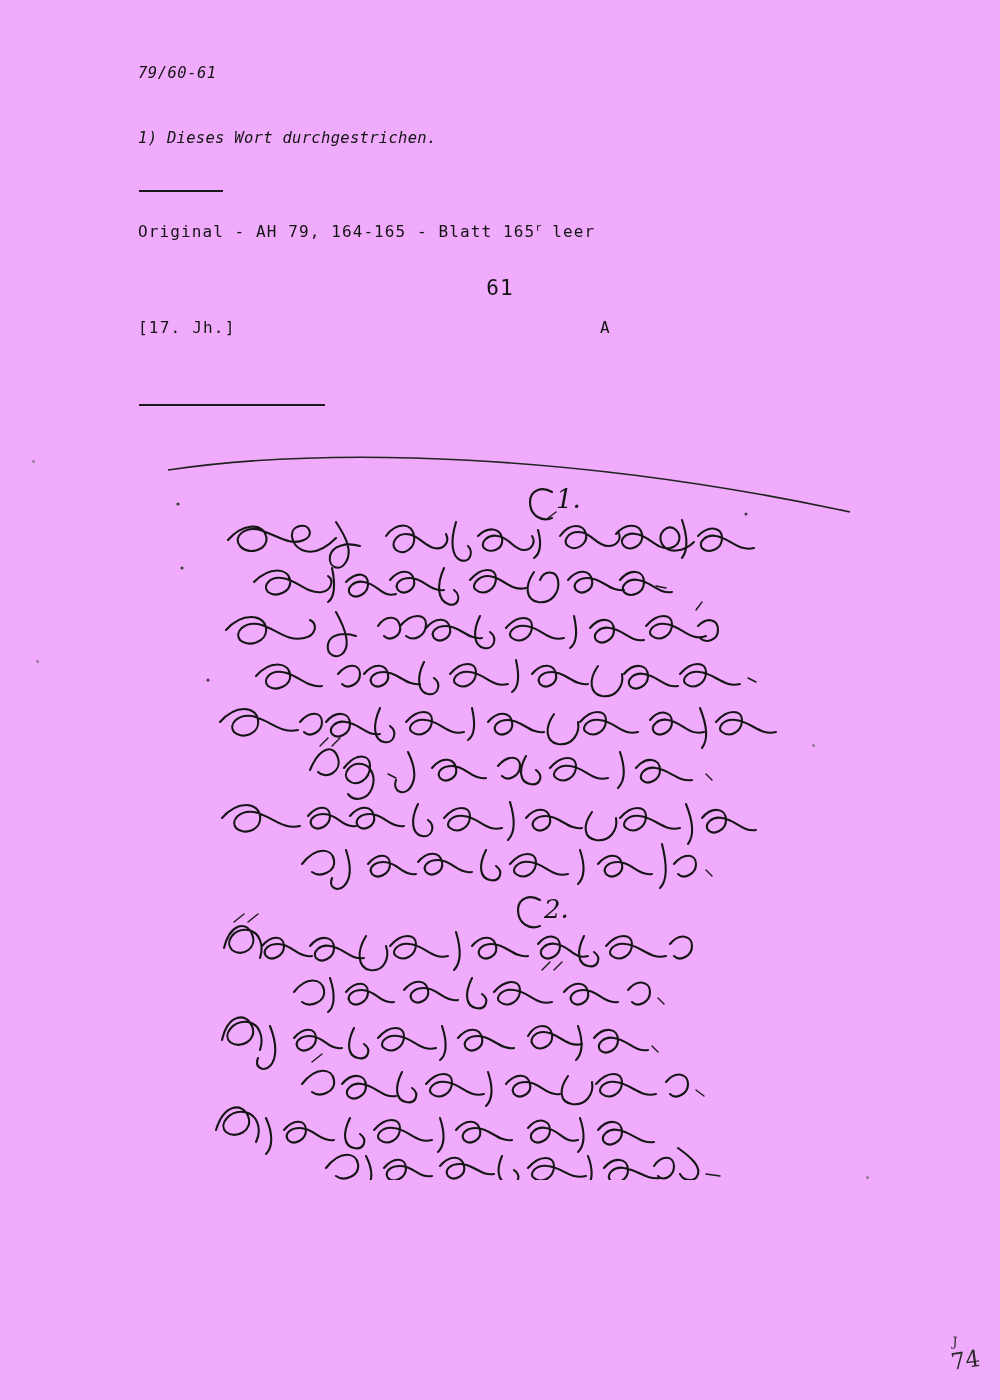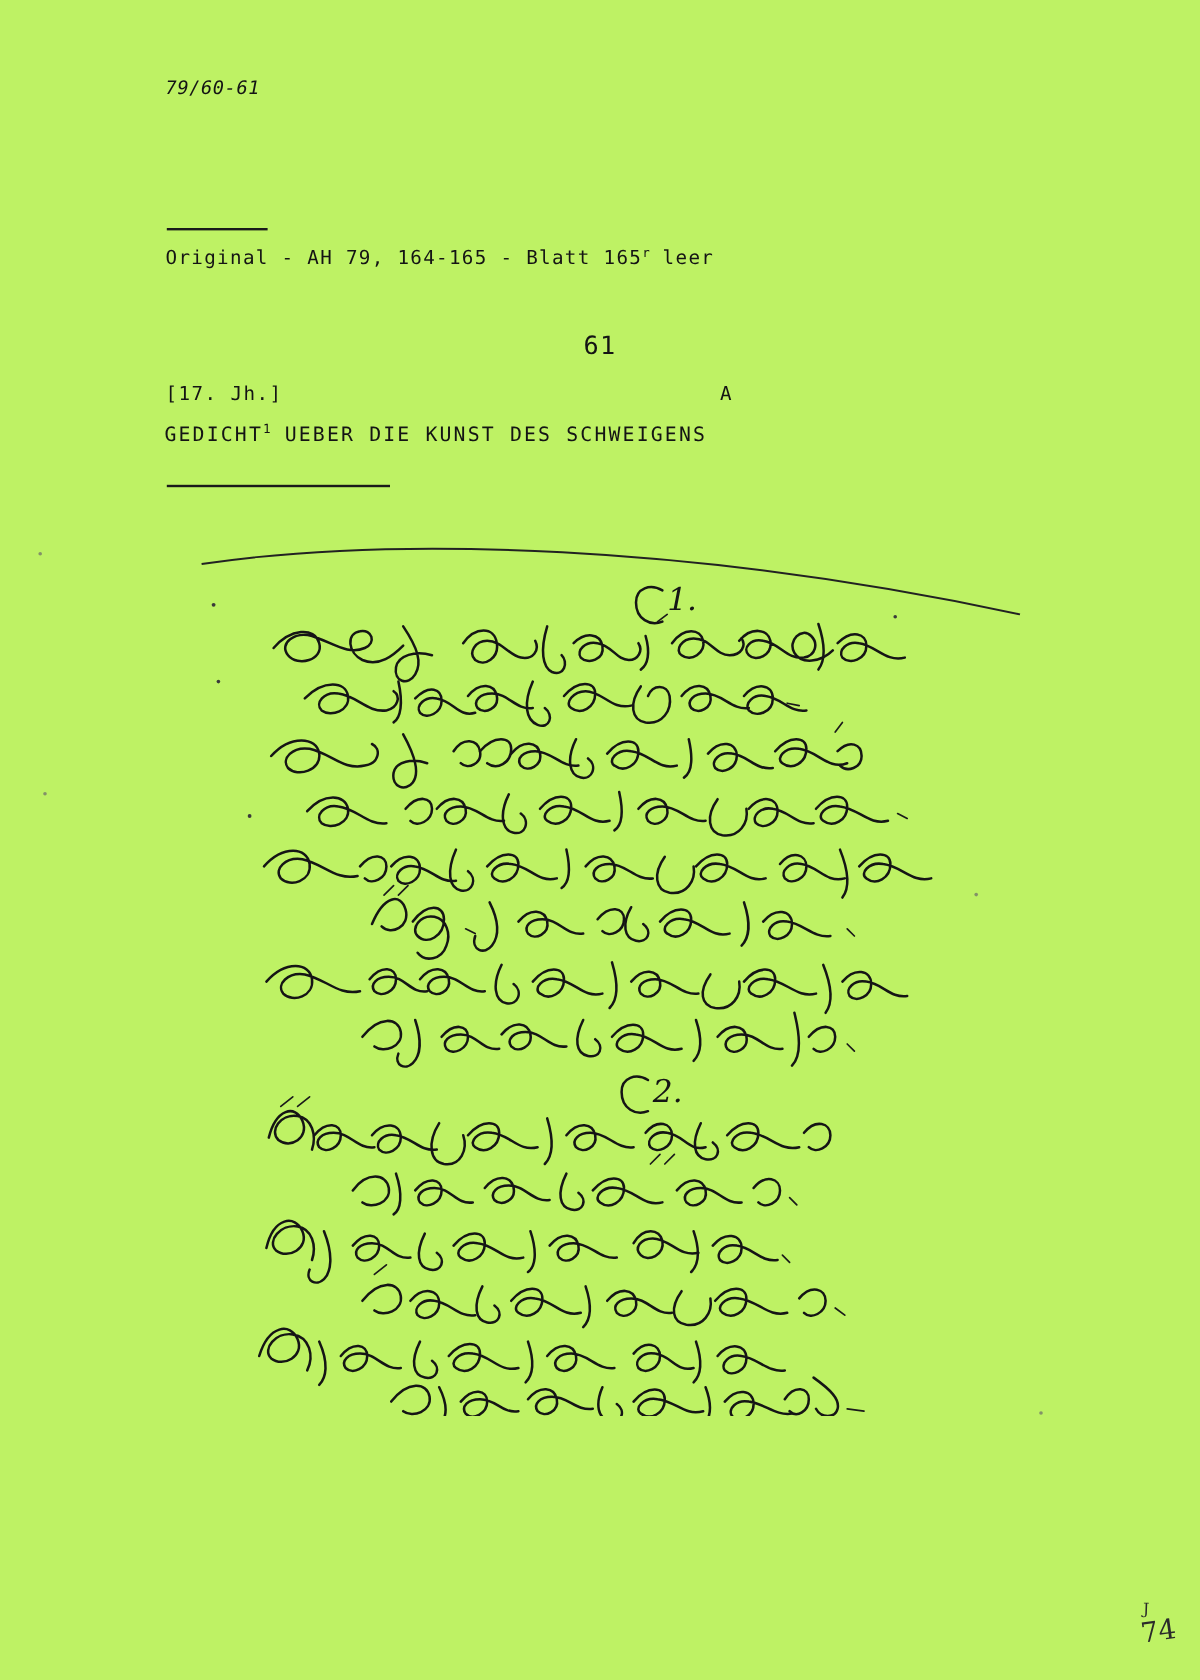--- a/index.html
+++ b/index.html
@@ -12,21 +12,21 @@
     height: 1400px;
     position: relative;
     font-family: "DejaVu Sans Mono", "Liberation Mono", monospace;
     color: #141414;
     overflow: hidden;
   }
 
   .page {
     position: absolute;
     inset: 0;
-    background: #bef264;
+    background: #f0abfc;
   }
 
   
   .folio {
     position: absolute;
     left: 138px;
     top: 64px;
     font-style: italic;
     font-size: 15.5px;
     letter-spacing: 0.5px;
@@ -47,21 +47,21 @@
     left: 139px;
     top: 190px;
     width: 84px;
     height: 0;
     border-top: 2px solid #1a1a1a;
   }
 
   .original-line {
     position: absolute;
     left: 138px;
-    top: 205px;
+    top: 221px;
     font-size: 16px;
     letter-spacing: 1.1px;
     white-space: nowrap;
   }
   .original-line sup {
     font-size: 10.5px;
     vertical-align: super;
     letter-spacing: 0;
   }
 
@@ -186,32 +186,32 @@
   }
 </style>
 </head>
 <body>
 
 <div class="page">
 
   <div class="folio">79/60-61</div>
 
   <div class="notes">
+    <div>1) Dieses Wort durchgestrichen.</div>
   </div>
 
   <div class="rule-short"></div>
 
   <div class="original-line"><span>Original  -  AH 79, 164-165  -  Blatt 165</span><sup>r</sup><span> leer</span></div>
 
   <div class="page-number">61</div>
 
   <div class="date-bracket">[17. Jh.]</div>
   <div class="side-letter">A</div>
 
-  <div class="title"><span>GEDICHT</span><sup>1</sup><span> UEBER DIE KUNST DES SCHWEIGENS</span></div>
 
   <div class="rule-long"></div>
 
   <div class="scan-speck" style="left:32px; top:460px;"></div>
   <div class="scan-speck" style="left:36px; top:660px;"></div>
   <div class="scan-speck" style="left:812px; top:744px;"></div>
   <div class="scan-speck" style="left:866px; top:1176px;"></div>
 
   <div class="facsimile">
     <svg viewBox="0 0 720 740" preserveAspectRatio="none" aria-hidden="true">

